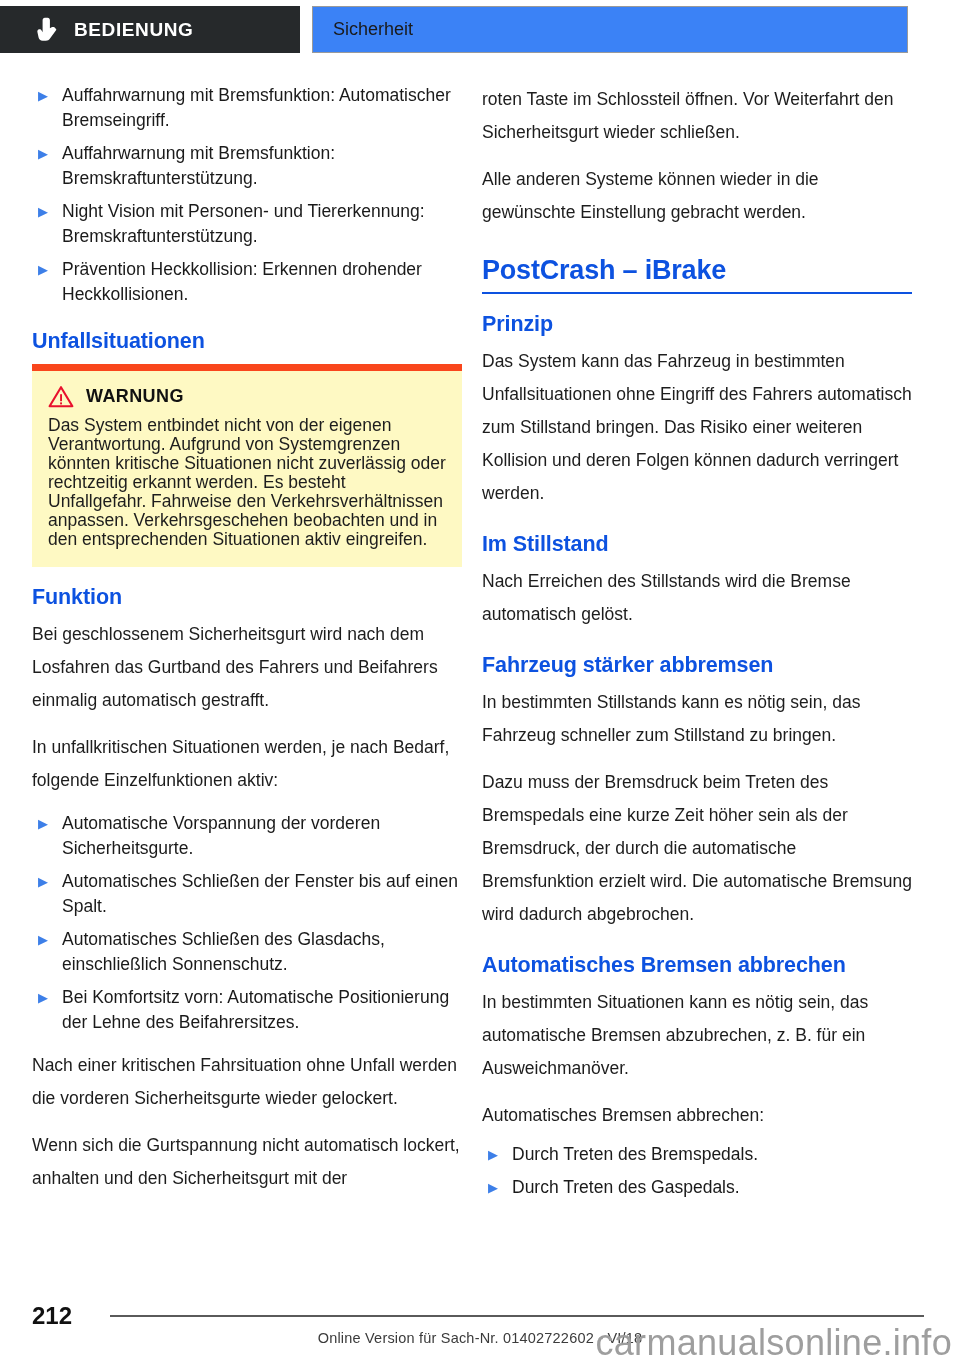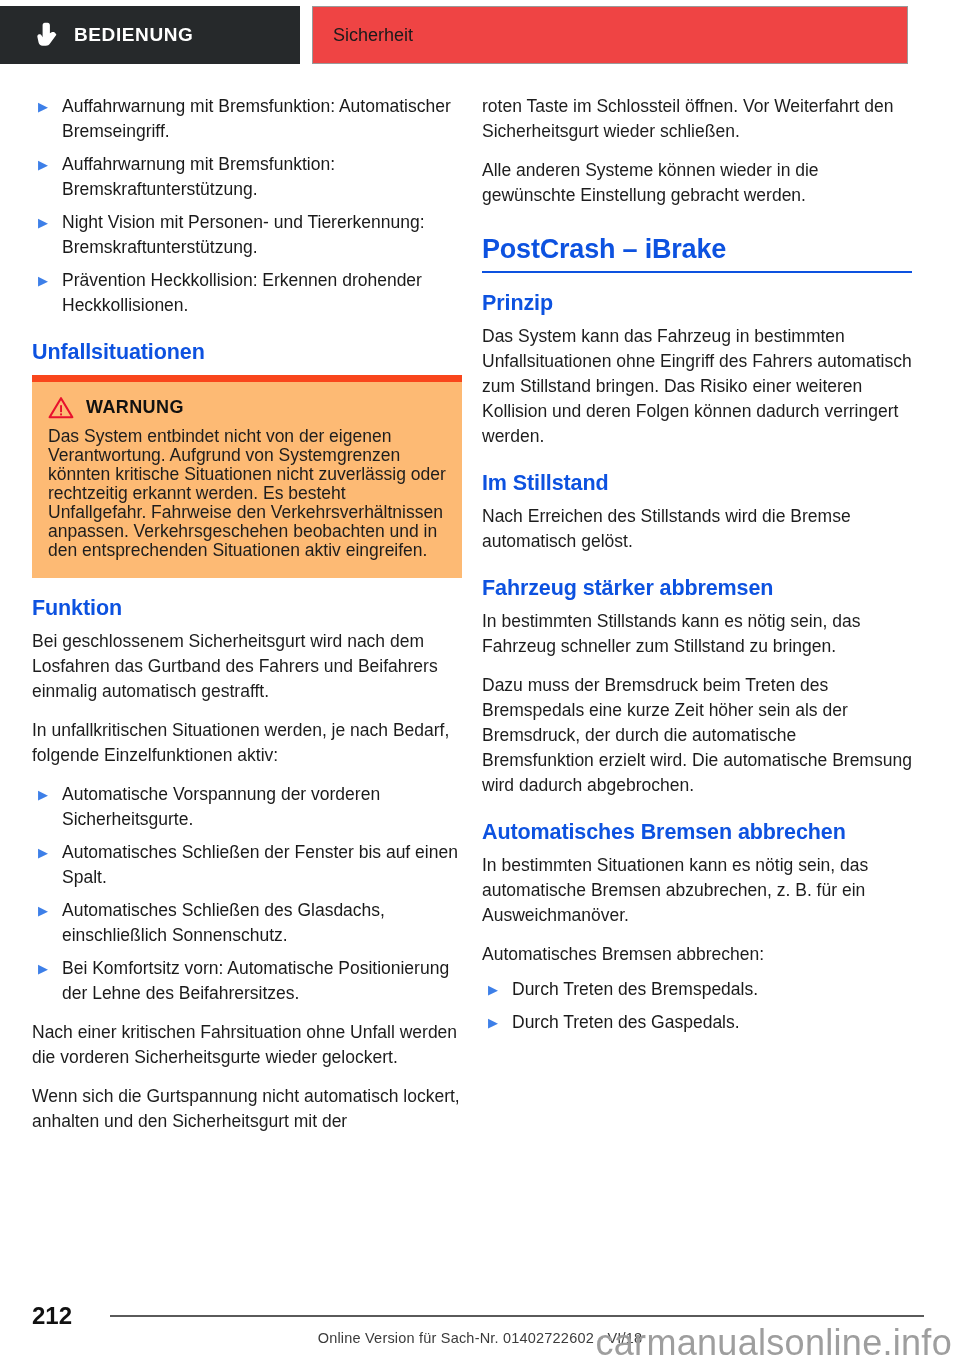--- a/index.html
+++ b/index.html
@@ -13,21 +13,21 @@
     font-family: "Liberation Sans", sans-serif;
     color: #1a1a1a;
     position: relative;
     overflow: hidden;
   }
 
   
   .header {
     display: flex;
     align-items: stretch;
-    height: 58px;
+    height: 47px;
     margin: 6px 0 0 0;
   }
   .header-chapter {
     background: #26292b;
     width: 300px;
     display: flex;
     align-items: center;
     gap: 16px;
     padding-left: 36px;
     box-sizing: border-box;
@@ -46,21 +46,21 @@
   }
   .header-tabs {
     flex: 1;
     display: flex;
     align-items: stretch;
     padding-left: 12px;
   }
   .tab {
     flex: 1;
     border: 1px solid #9a9a9a;
-    background: #ef4444;
+    background: #3b82f6;
     display: flex;
     align-items: center;
     padding-left: 20px;
     font-size: 18px;
     color: #1a1a1a;
     box-sizing: border-box;
     max-width: 596px;
   }
 
   
@@ -71,21 +71,21 @@
     box-sizing: border-box;
   }
   .col {
     width: 430px;
     flex: 0 0 430px;
   }
 
   
   p.body {
     font-size: 17.5px;
-    line-height: 25px;
+    line-height: 33px;
     margin: 0 0 14px 0;
     color: #1d1d1d;
   }
   p.body.tight { margin-bottom: 10px; }
 
   ul.bullets {
     list-style: none;
     margin: 0 0 14px 0;
     padding: 0;
   }
@@ -134,21 +134,21 @@
 
   
   .warn-wrap {
     margin: 10px 0 18px 0;
   }
   .warn-bar {
     height: 7px;
     background: #f9461c;
   }
   .warn-box {
-    background: #fdba74;
+    background: #fef9c3;
     padding: 14px 16px 18px 16px;
   }
   .warn-head {
     display: flex;
     align-items: center;
     gap: 12px;
     margin-bottom: 8px;
   }
   .warn-icon { width: 26px; height: 23px; display:block; flex:0 0 auto;}
   .warn-title {

